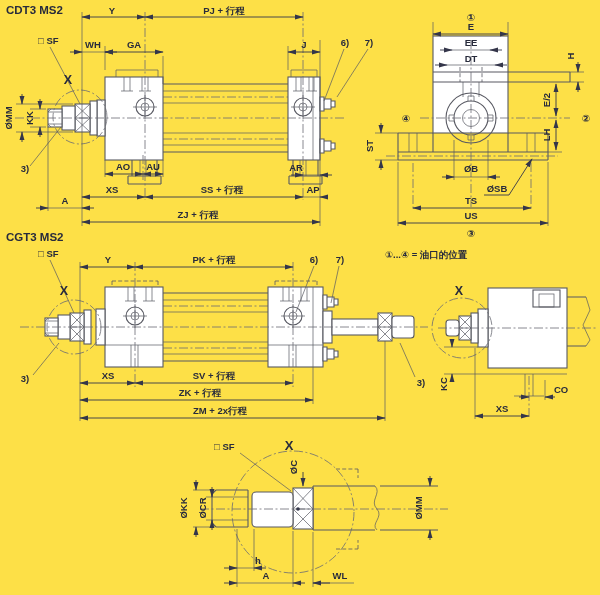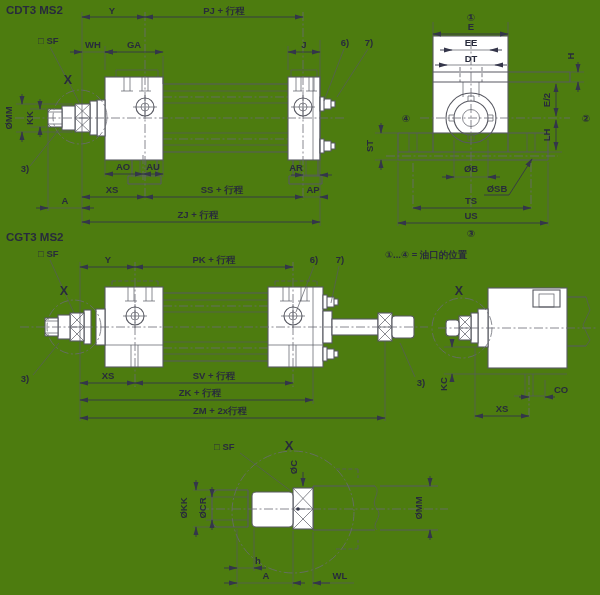--- a/index.html
+++ b/index.html
@@ -1,16 +1,16 @@
 <!DOCTYPE html>
 <html><head>
 <meta charset="utf-8">
 <style>
   html,body{margin:0;padding:0;background:#ffffff;}
-  .page{width:600px;height:595px;background:#4d7c0f;position:relative;overflow:hidden;}
+  .page{width:600px;height:595px;background:#fde047;position:relative;overflow:hidden;}
   svg{display:block;}
   svg text{font-family:"Liberation Sans","DejaVu Sans",sans-serif;font-weight:bold;fill:#282b3c;}
   .t9{font-size:9.5px;}
   .t10{font-size:10px;}
   .t11{font-size:11.5px;}
   .t12{font-size:12.5px;}
   .t13{font-size:13px;}
   .ln{fill:none;stroke:#585962;stroke-width:1.1;}
   .lnf{fill:#ffffff;stroke:#585962;stroke-width:1.1;}
   .tn{fill:none;stroke:#585962;stroke-width:0.7;}

